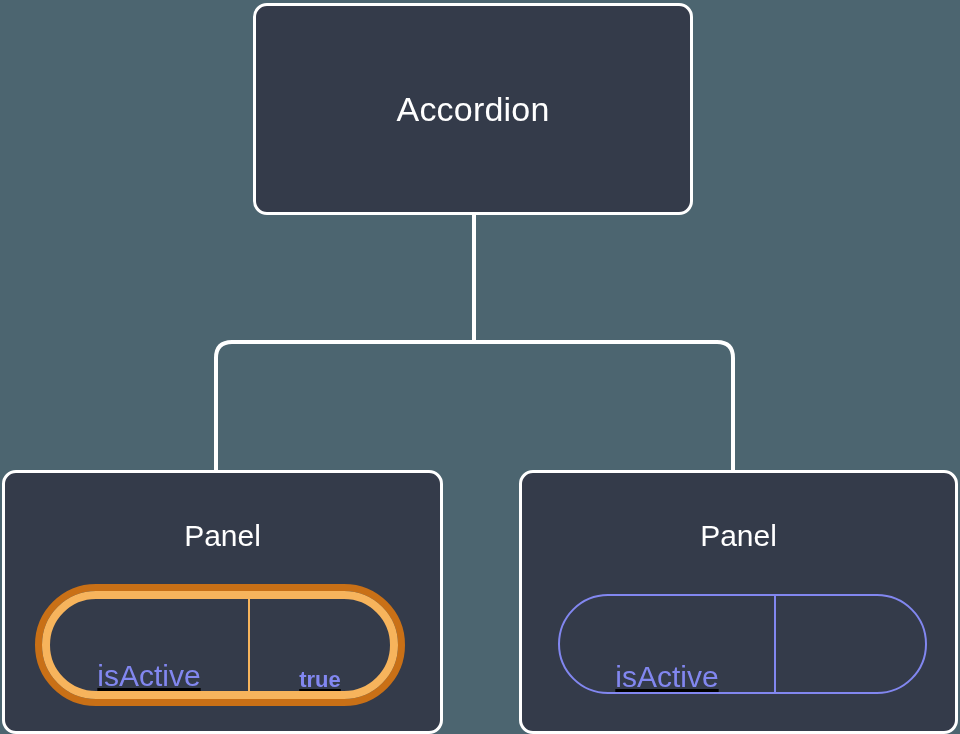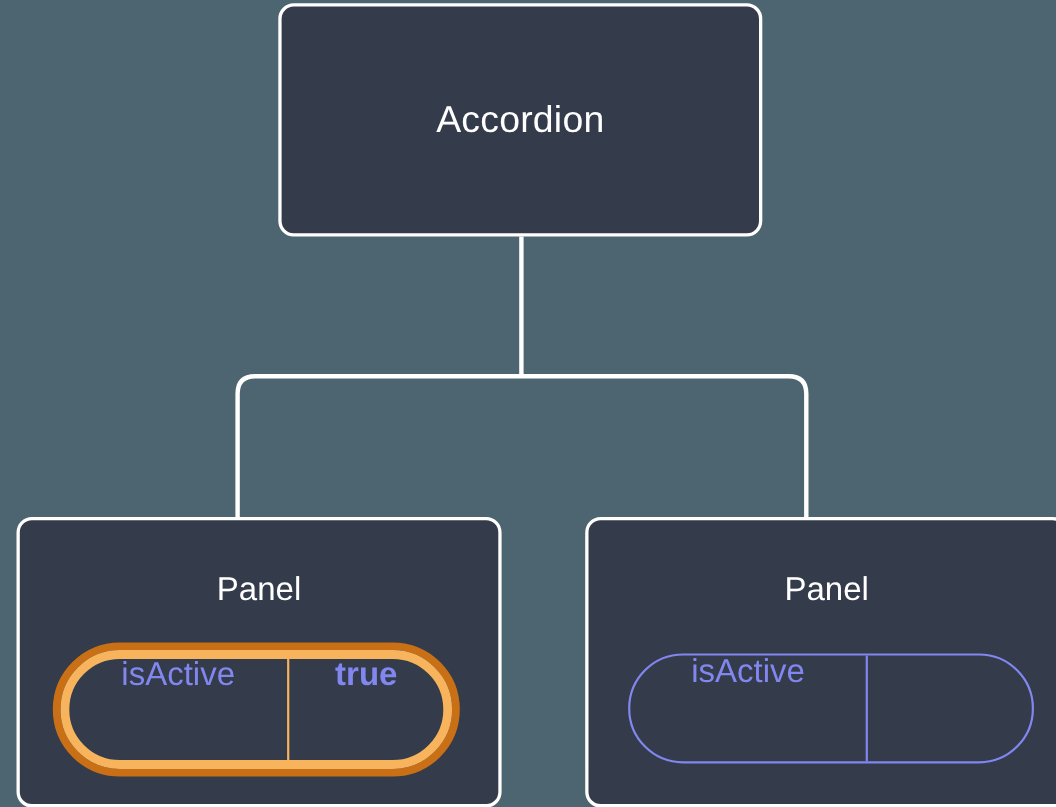--- a/index.html
+++ b/index.html
@@ -48,21 +48,20 @@
     font-weight: 400;
     letter-spacing: 0.2px;
     line-height: 1;
   }
 
   .node-panel {
     top: 470px;
     height: 264px;
     border-bottom-left-radius: 14px;
     border-bottom-right-radius: 14px;
-    margin-left: 13px;
   }
   .node-panel-left {
     left: 2px;
     width: 441px;
   }
   .node-panel-right {
     left: 519px;
     width: 439px;
   }
   .node-title-panel {
@@ -80,24 +79,25 @@
   
   .pill {
     position: absolute;
     box-sizing: border-box;
     display: flex;
     align-items: stretch;
     border-radius: 999px;
   }
   .pill-cell {
     display: flex;
-    align-items: flex-start;
+    align-items: flex-end;
     justify-content: center;
     box-sizing: border-box;
     white-space: nowrap;
+    text-decoration: underline;
   }
   .pill-key {
     flex: 0 0 auto;
   }
   .pill-val {
     flex: 1 1 auto;
   }
 
   
   .pill-plain {
@@ -151,21 +151,21 @@
     border-right: 2px solid #f7b45c;
   }
   .pill-highlight .pill-key span {
     color: #8287f0;
     font-size: 30px;
     font-weight: 400;
     line-height: 1;
   }
   .pill-highlight .pill-val span {
     color: #8287f0;
-    font-size: 30px;
+    font-size: 22px;
     font-weight: 700;
     line-height: 1;
   }
 </style>
 </head>
 <body>
 
 <div id="stage">
 
   <svg class="connectors" viewBox="0 0 960 734" width="960" height="734" aria-hidden="true">

